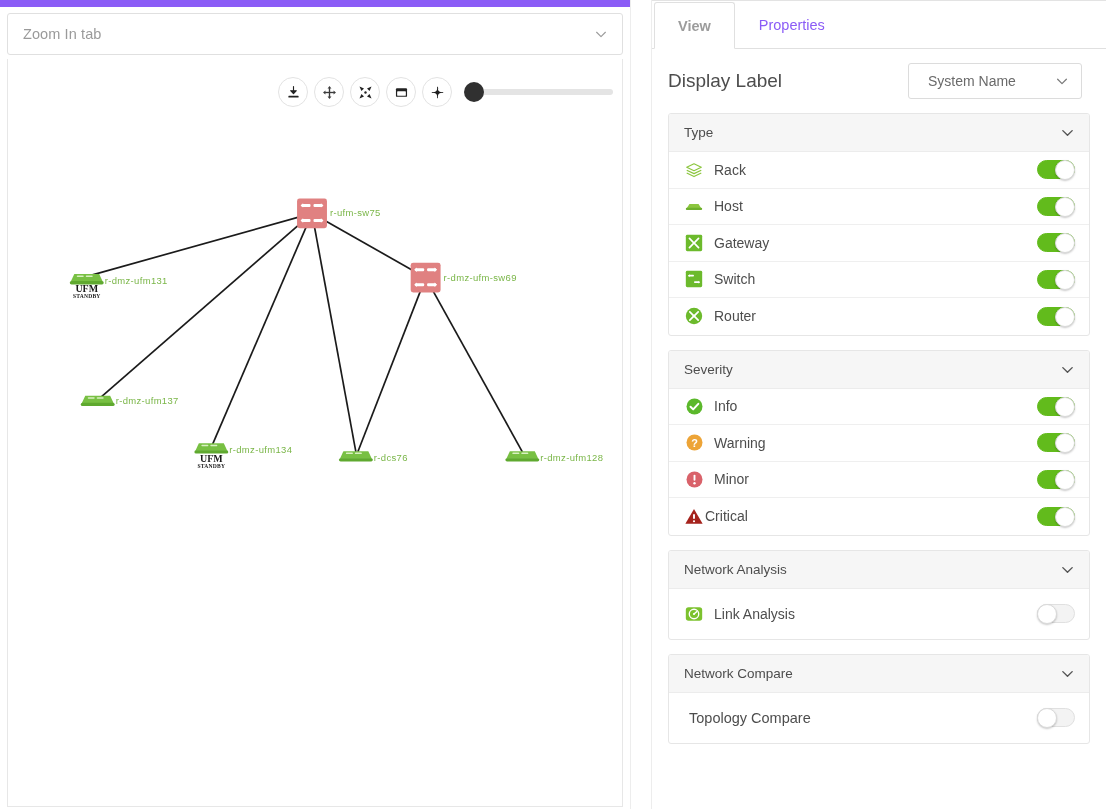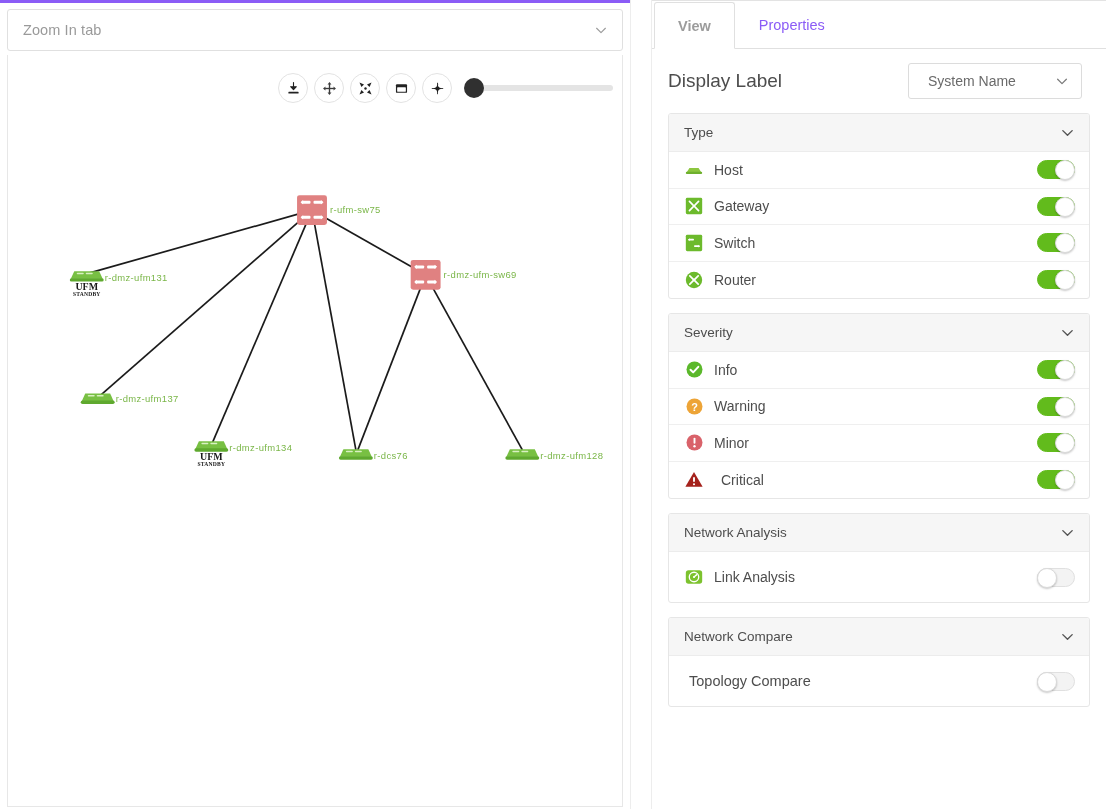--- a/index.html
+++ b/index.html
@@ -9,21 +9,21 @@
     font-family: "Liberation Sans", sans-serif;
     overflow: hidden;
   }
   .app { position: relative; width: 1106px; height: 809px; display: flex; }
 
   
   .left-panel {
     width: 630px; height: 809px;
     position: relative;
     background: #ffffff;
-    border-top: 3px solid #8b5cf6;
+    border-top: 7px solid #8b5cf6;
   }
   .topbar-select {
     position: relative;
     margin: 6px 7px 0 7px;
     height: 42px;
     border: 1px solid #e0e0e0;
     border-radius: 3px;
     background: #fff;
     display: flex; align-items: center;
   }
@@ -151,21 +151,21 @@
   .section-head .chev { margin-left: auto; color: #555; display:flex; }
 
   .opt-row {
     height: 36.5px; display: flex; align-items: center;
     padding: 0 14px 0 14px;
     border-bottom: 1px solid #efefef;
   }
   .opt-row:last-child { border-bottom: none; }
   .opt-icon { width: 22px; height: 22px; display:flex; align-items:center; justify-content:center; flex: 0 0 22px; }
   .opt-label { font-size: 14px; color: #4d4d4d; margin-left: 9px; }
-  .opt-label.none { margin-left: 16px; }
+  .opt-label.none { margin-left: 0; }
   .toggle {
     margin-left: auto; width: 38px; height: 19px;
     border-radius: 10px; position: relative; cursor: pointer;
     background: #f3f3f3; border: 1px solid #e0e0e0;
   }
   .toggle.on { background: #62bb1c; border-color: #62bb1c; }
   .toggle .knob {
     position: absolute; top: -1px; width: 20px; height: 20px;
     border-radius: 50%; background: #fff;
     border: 1px solid #dadada;
@@ -352,20 +352,35 @@
       <div class="section">
         <div class="section-head">
           <span class="sh-title">Type</span>
           <span class="chev">
             <svg width="15" height="15" viewBox="0 0 16 16">
                 <path d="M3 6l5 5 5-5" fill="none" stroke="currentColor" stroke-width="1.5" stroke-linecap="round" stroke-linejoin="round"></path>
               </svg>
           </span>
         </div>
 
+        <div class="opt-row">
+          <span class="opt-icon">
+            <svg width="20" height="20" viewBox="0 0 22 22">
+              <g fill="none" stroke="#8cc63f" stroke-width="1.3" stroke-linejoin="round">
+                <path d="M11 4.2L19 8 11 11.8 3 8z"></path>
+                <path d="M3 11.2l8 3.8 8-3.8"></path>
+                <path d="M3 14.4l8 3.8 8-3.8"></path>
+              </g>
+            </svg>
+          </span>
+          <span class="opt-label">Rack</span>
+          <span class="toggle on">
+              <span class="knob"></span>
+            </span>
+        </div>
 
         <div class="opt-row">
           <span class="opt-icon">
             <svg width="22" height="20" viewBox="0 0 24 22">
               <path d="M4 13.4 L7 8.8 H17 L20 13.4 Z" fill="#8cc63f"></path>
               <rect x="3" y="13" width="18" height="2.4" rx="1.2" fill="#6eb02e"></rect>
             </svg>
           </span>
           <span class="opt-label">Host</span>
           <span class="toggle on">

